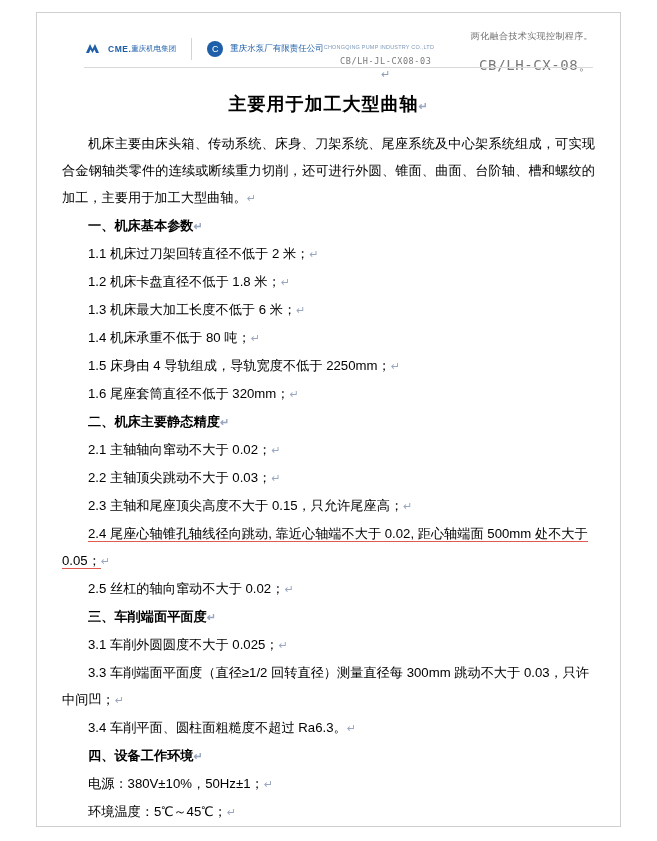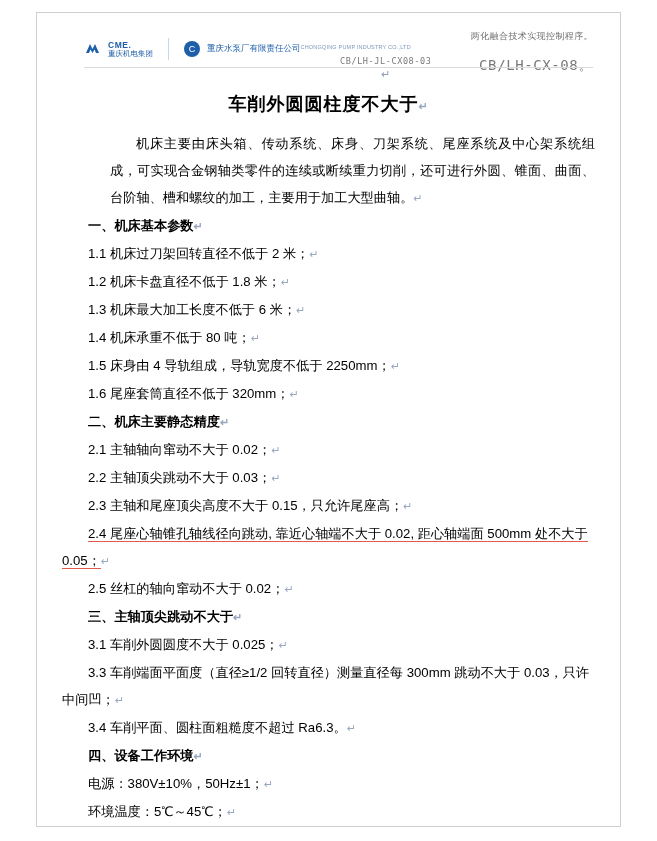--- a/index.html
+++ b/index.html
@@ -52,22 +52,23 @@
     align-items: center;
     gap: 7px;
   }
   .logo-mark {
     width: 17px;
     height: 17px;
     flex: 0 0 auto;
   }
   .logo-text {
     display: flex;
-    flex-direction: column;
+    flex-direction: row;
     line-height: 1.05;
+    align-items: center;
   }
   .logo-text .l1 {
     font-size: 8.5px;
     color: #1f5fa9;
     font-weight: bold;
     letter-spacing: .5px;
   }
   .logo-text .l2 {
     font-size: 7.5px;
     color: #1f5fa9;
@@ -147,21 +148,20 @@
     color: #000;
     margin: 24px 0 14px 0;
     letter-spacing: 1px;
   }
   .para {
     font-size: 13.2px;
     line-height: 27px;
     color: #000;
     text-align: justify;
     text-indent: 0;
-    margin-left: 48px;
   }
   .para.indent {
     text-indent: 26px;
   }
   .head2 {
     font-size: 13.2px;
     line-height: 27px;
     font-weight: bold;
     color: #000;
     text-indent: 26px;
@@ -223,21 +223,21 @@
         <div class="r1">两化融合技术实现控制程序。</div>
         <div class="r2">CB/LH-CX-08。</div>
       </div>
 
       <div class="hdr-rule"></div>
     </div>
 
     <div class="caret-top">↵</div>
 
     <div class="doc-title">
-      <span>车削外圆圆柱度不大于</span><span class="pilcrow">↵</span>
+      <span>主要用于加工大型曲轴</span><span class="pilcrow">↵</span>
     </div>
 
     <div class="para indent">
       <span>机床主要由床头箱、传动系统、床身、刀架系统、尾座系统及中心架系统组成，可实现合金钢轴类零件的连续或断续重力切削，还可进行外圆、锥面、曲面、台阶轴、槽和螺纹的加工，主要用于加工大型曲轴。</span><span class="pilcrow">↵</span>
     </div>
 
     <div class="head2">
       <span>一、机床基本参数</span><span class="pilcrow">↵</span>
     </div>
     <div class="item">
@@ -272,21 +272,21 @@
       <span>2.3 主轴和尾座顶尖高度不大于 0.15，只允许尾座高；</span><span class="pilcrow">↵</span>
     </div>
     <div class="item">
       <span class="mark-red">2.4 尾座心轴锥孔轴线径向跳动, 靠近心轴端不大于 0.02, 距心轴端面 500mm 处不大于 0.05；</span><span class="pilcrow">↵</span>
     </div>
     <div class="item">
       <span>2.5 丝杠的轴向窜动不大于 0.02；</span><span class="pilcrow">↵</span>
     </div>
 
     <div class="head2">
-      <span>三、主轴顶尖跳动不大于</span><span class="pilcrow">↵</span>
+      <span>三、车削端面平面度</span><span class="pilcrow">↵</span>
     </div>
     <div class="item">
       <span>3.1 车削外圆圆度不大于 0.025；</span><span class="pilcrow">↵</span>
     </div>
     <div class="item">
       <span>3.3 车削端面平面度（直径≥1/2 回转直径）测量直径每 300mm 跳动不大于 0.03，只许中间凹；</span><span class="pilcrow">↵</span>
     </div>
     <div class="item">
       <span>3.4 车削平面、圆柱面粗糙度不超过 Ra6.3。</span><span class="pilcrow">↵</span>
     </div>

